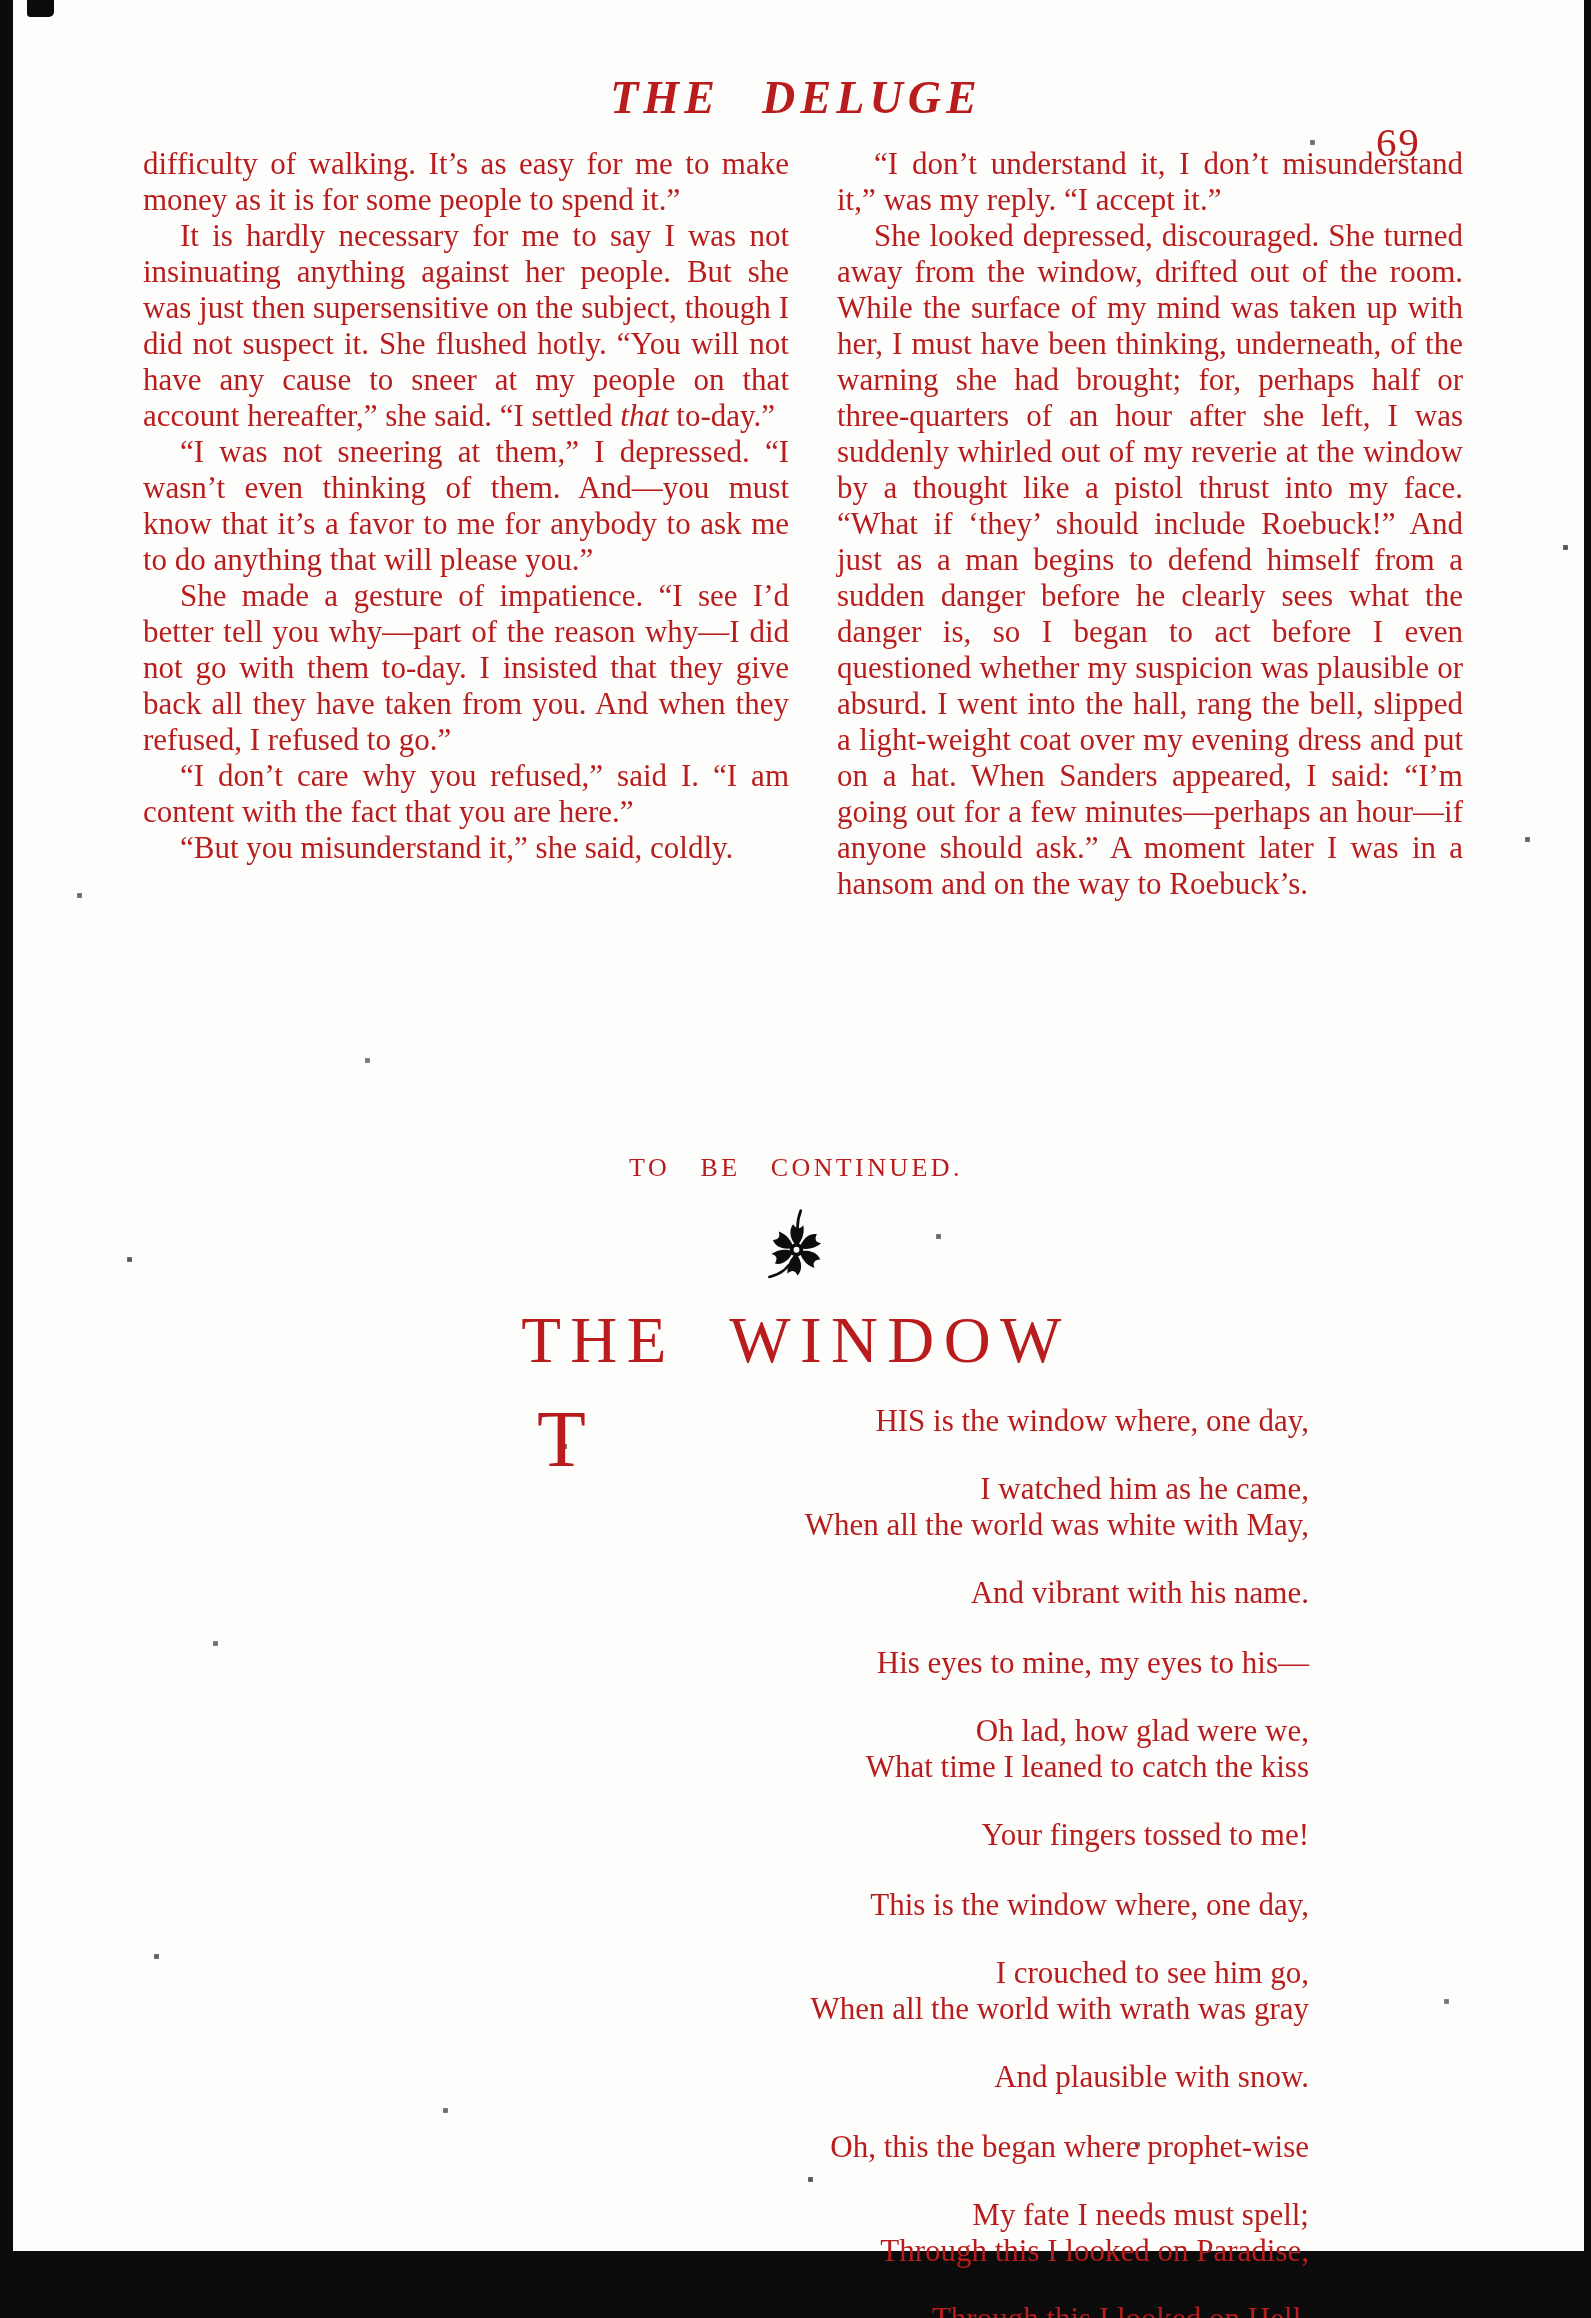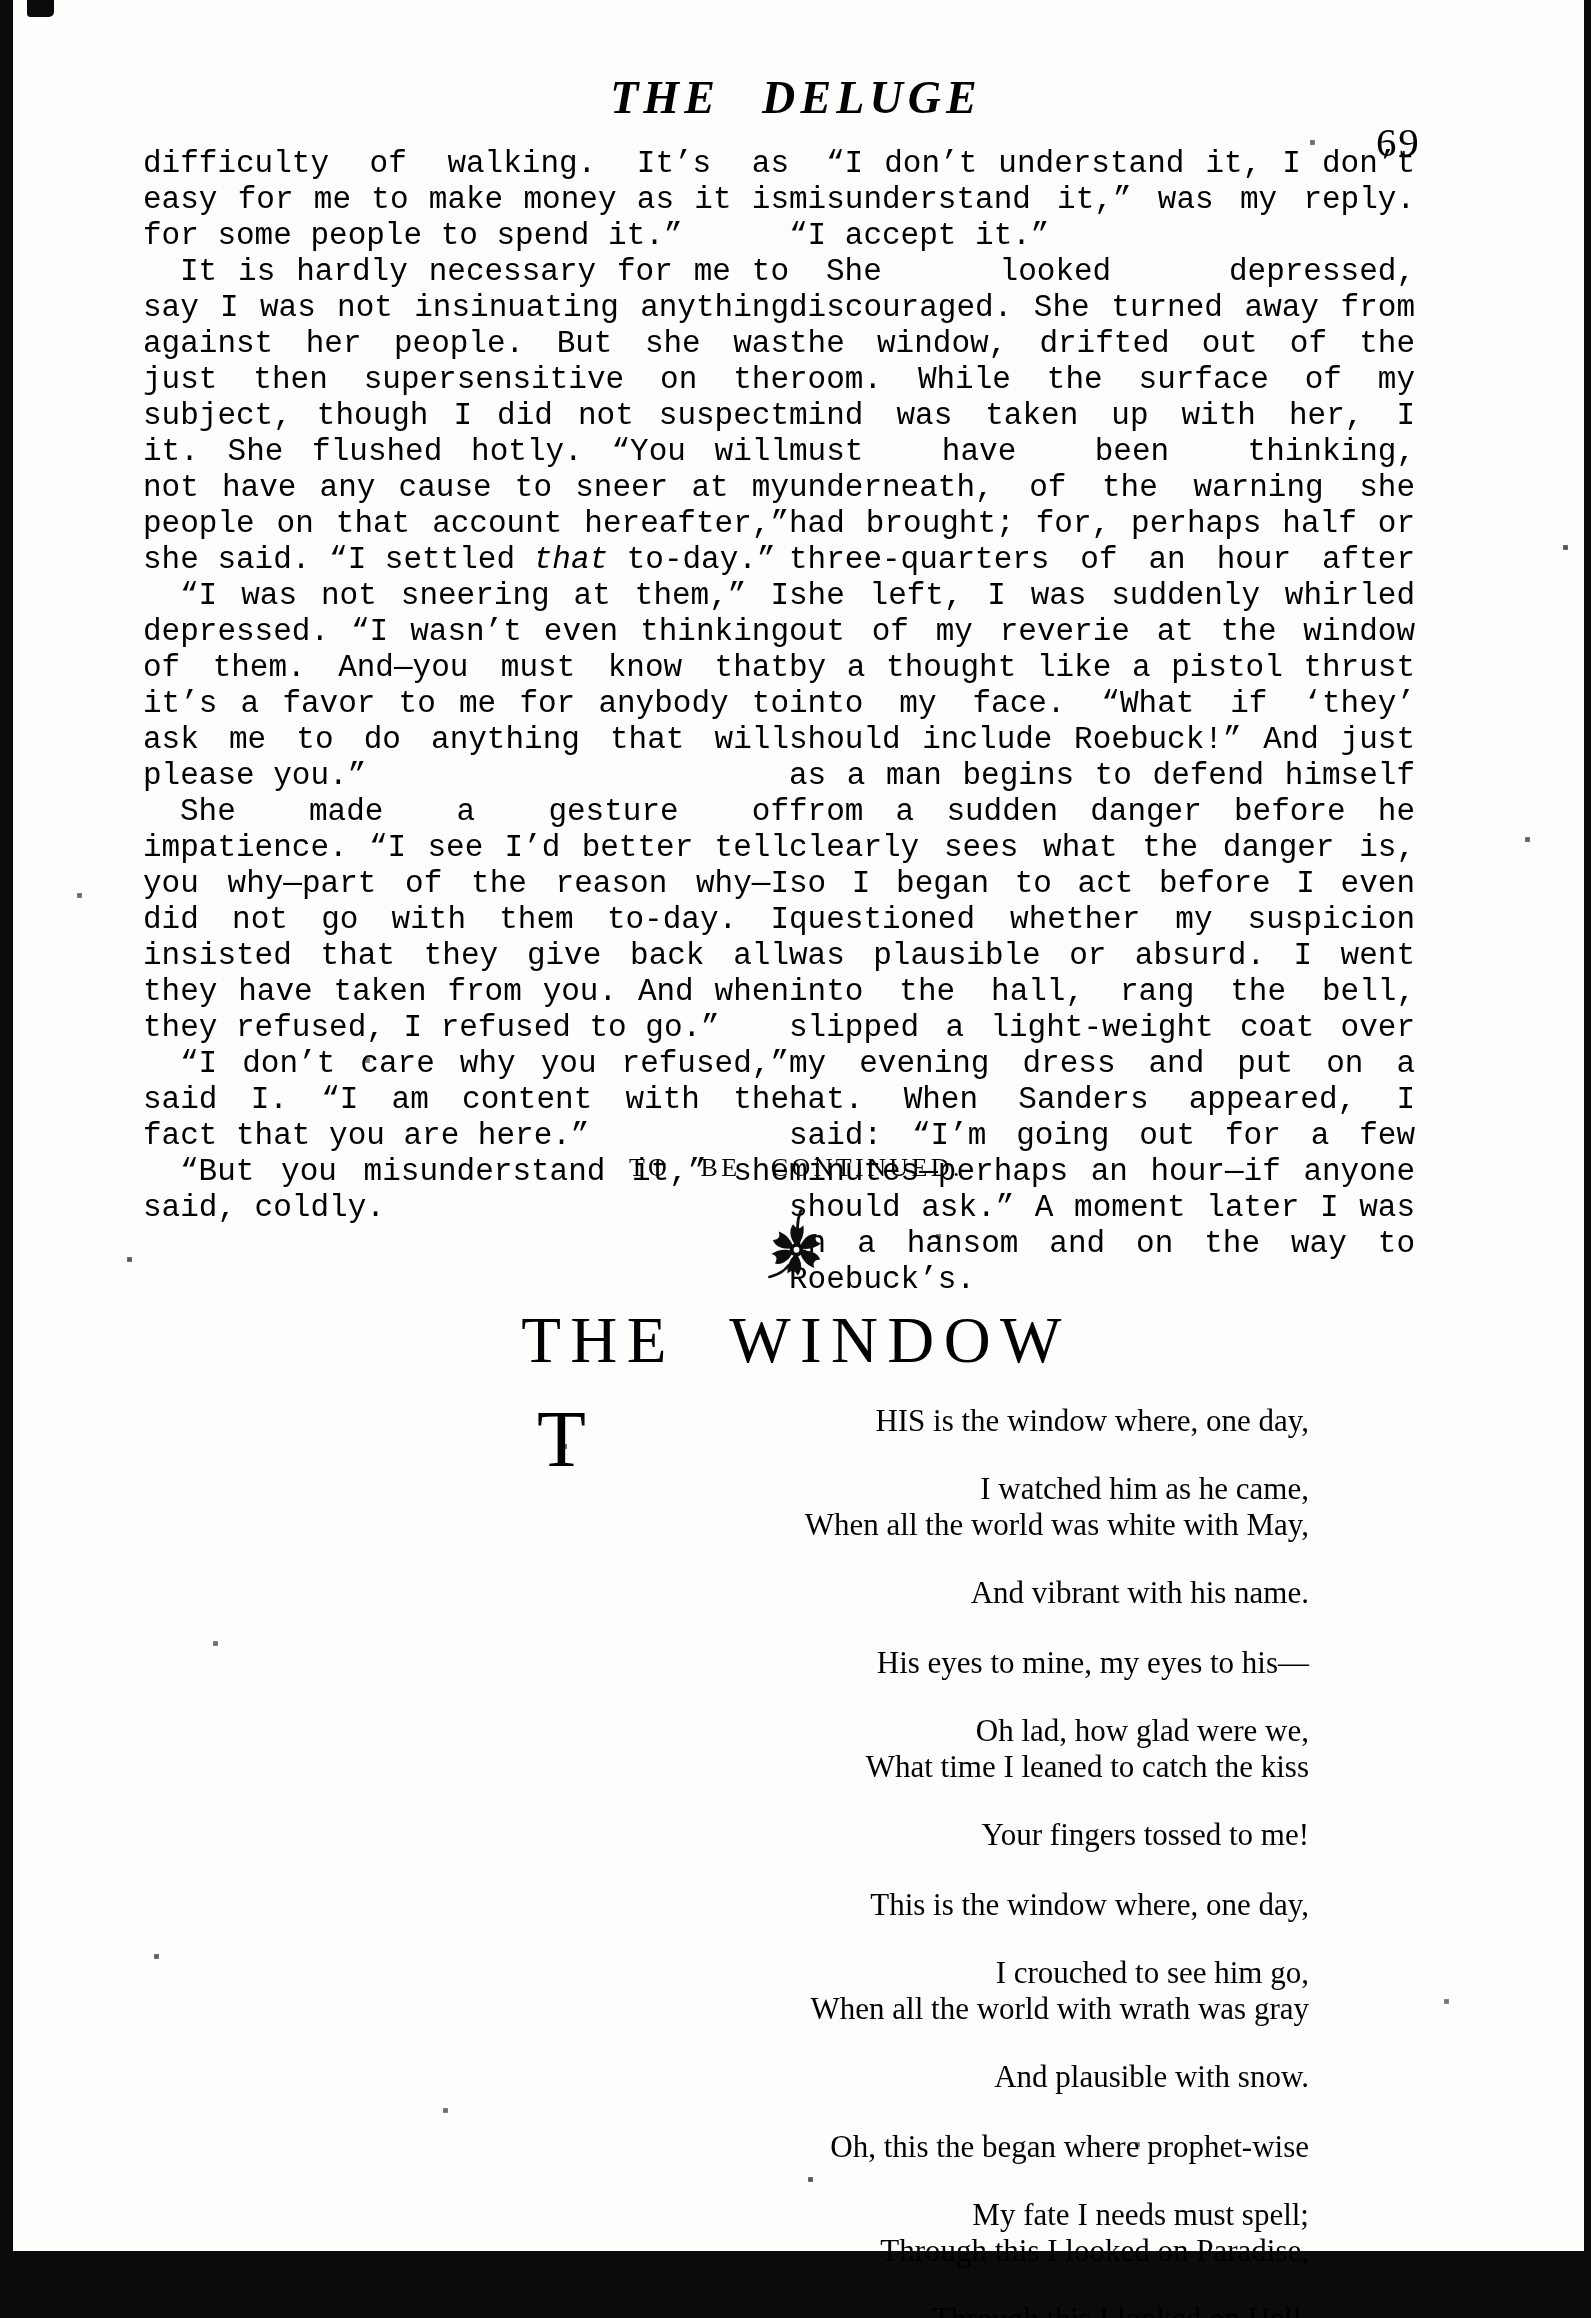--- a/index.html
+++ b/index.html
@@ -3,21 +3,21 @@
 <meta charset="utf-8">
 <title>Scanned page — The Deluge / The Window</title>
 <style>
   html, body { margin:0; padding:0; background:#e9e9e6; }
   .page {
     position:relative;
     width:1592px; height:2319px;
     margin:0 auto;
     background:#fdfdfb;
     font-family:"Liberation Serif","DejaVu Serif",serif;
-    color:#000000;
+    color:#b91c1c;
     overflow:hidden;
   }
 
   
   .edge { position:absolute; background:#0b0b0b; }
   .edge-left   { left:0; top:0; width:12.8px; height:2319px; }
   .edge-right  { right:0; top:0; width:7.7px; height:2319px; }
   .edge-bottom { left:0; bottom:0; width:1592px; height:68px; }
   .corner-mark { position:absolute; left:27px; top:0; width:27px; height:17px; background:#0b0b0b; border-radius:0 0 5.1px 3.4px; }
   .specks {
@@ -45,21 +45,21 @@
     font-style:italic; font-weight:600;
     font-size:46px; letter-spacing:5.1px; word-spacing:25.5px;
   }
   .page-number {
     position:absolute; top:76px; left:1376px;
     font-size:41px; letter-spacing:1.7px;margin-top:42px;
   }
 
   .columns {
     position:absolute; top:146px; left:143px; width:1320px;
-    display:flex; font-family:Liberation Mono, monospace;
+    display:flex; gap:48px;
   }
   .col { font-size:31px; line-height:36px; text-align:justify; hyphens:auto; }
   .col-left  { width:646px; }
   .col-right { width:626px; }
   .col p { margin:0; text-indent:37px; }
   .col p.noindent { text-indent:0; }
   .ital { font-style:italic; }
 
   .continued {
     position:absolute; top:1153px; left:0; width:100%;

